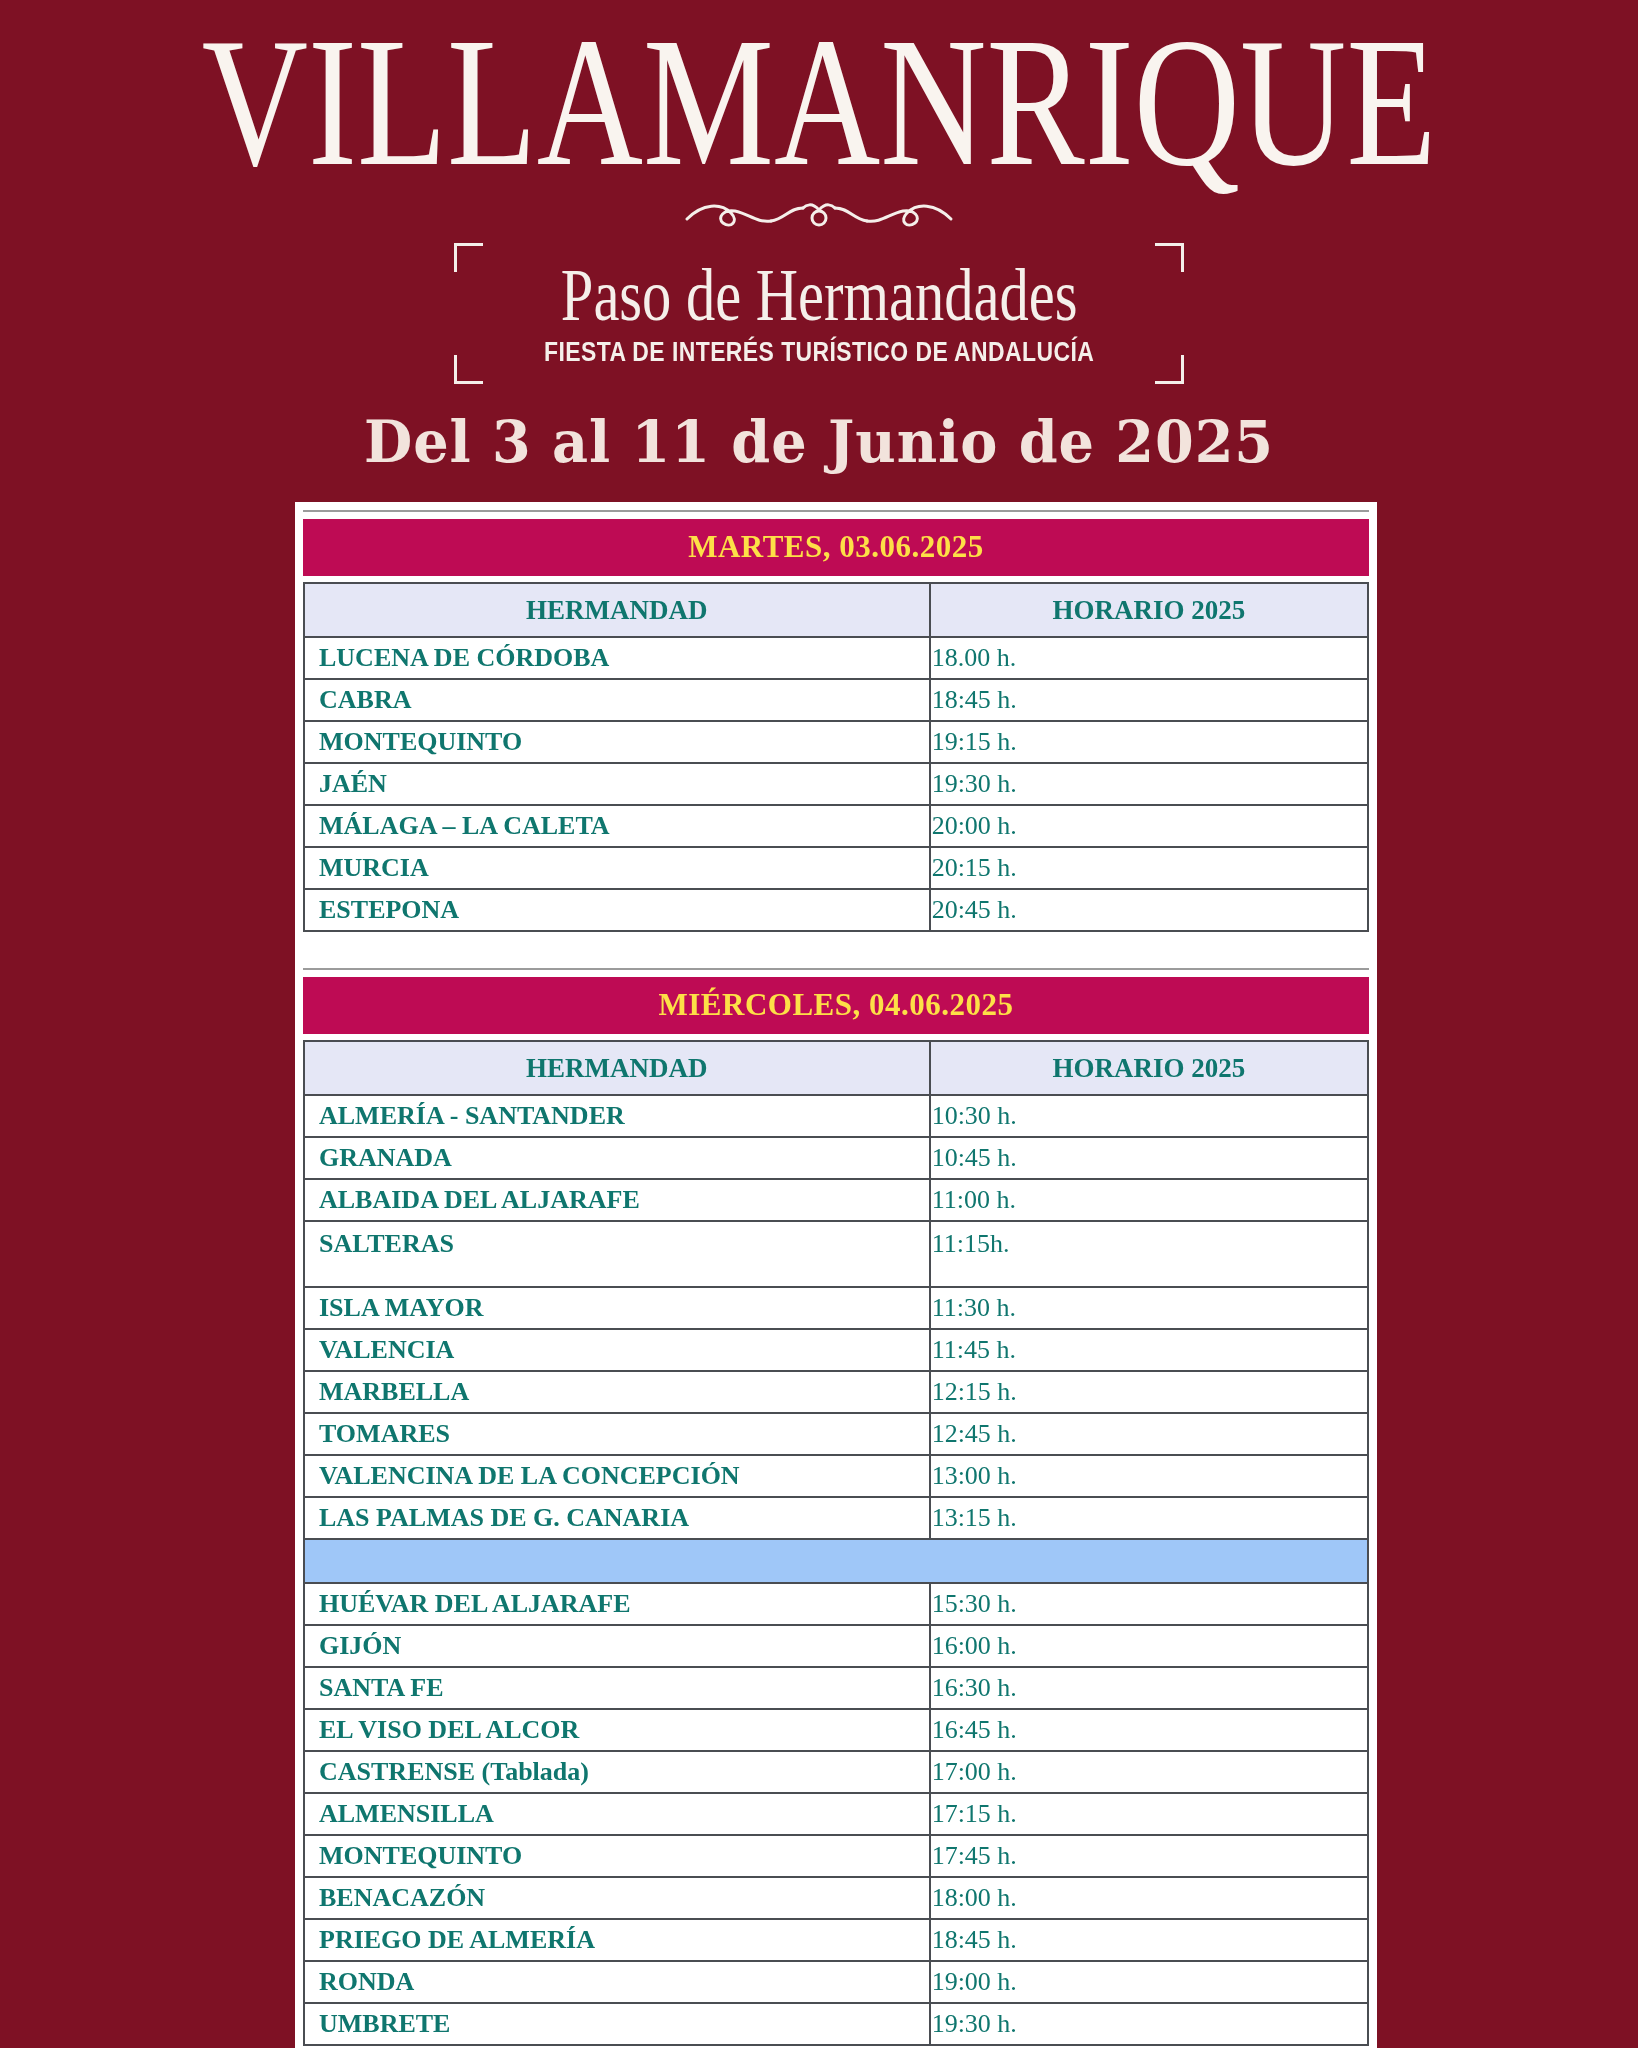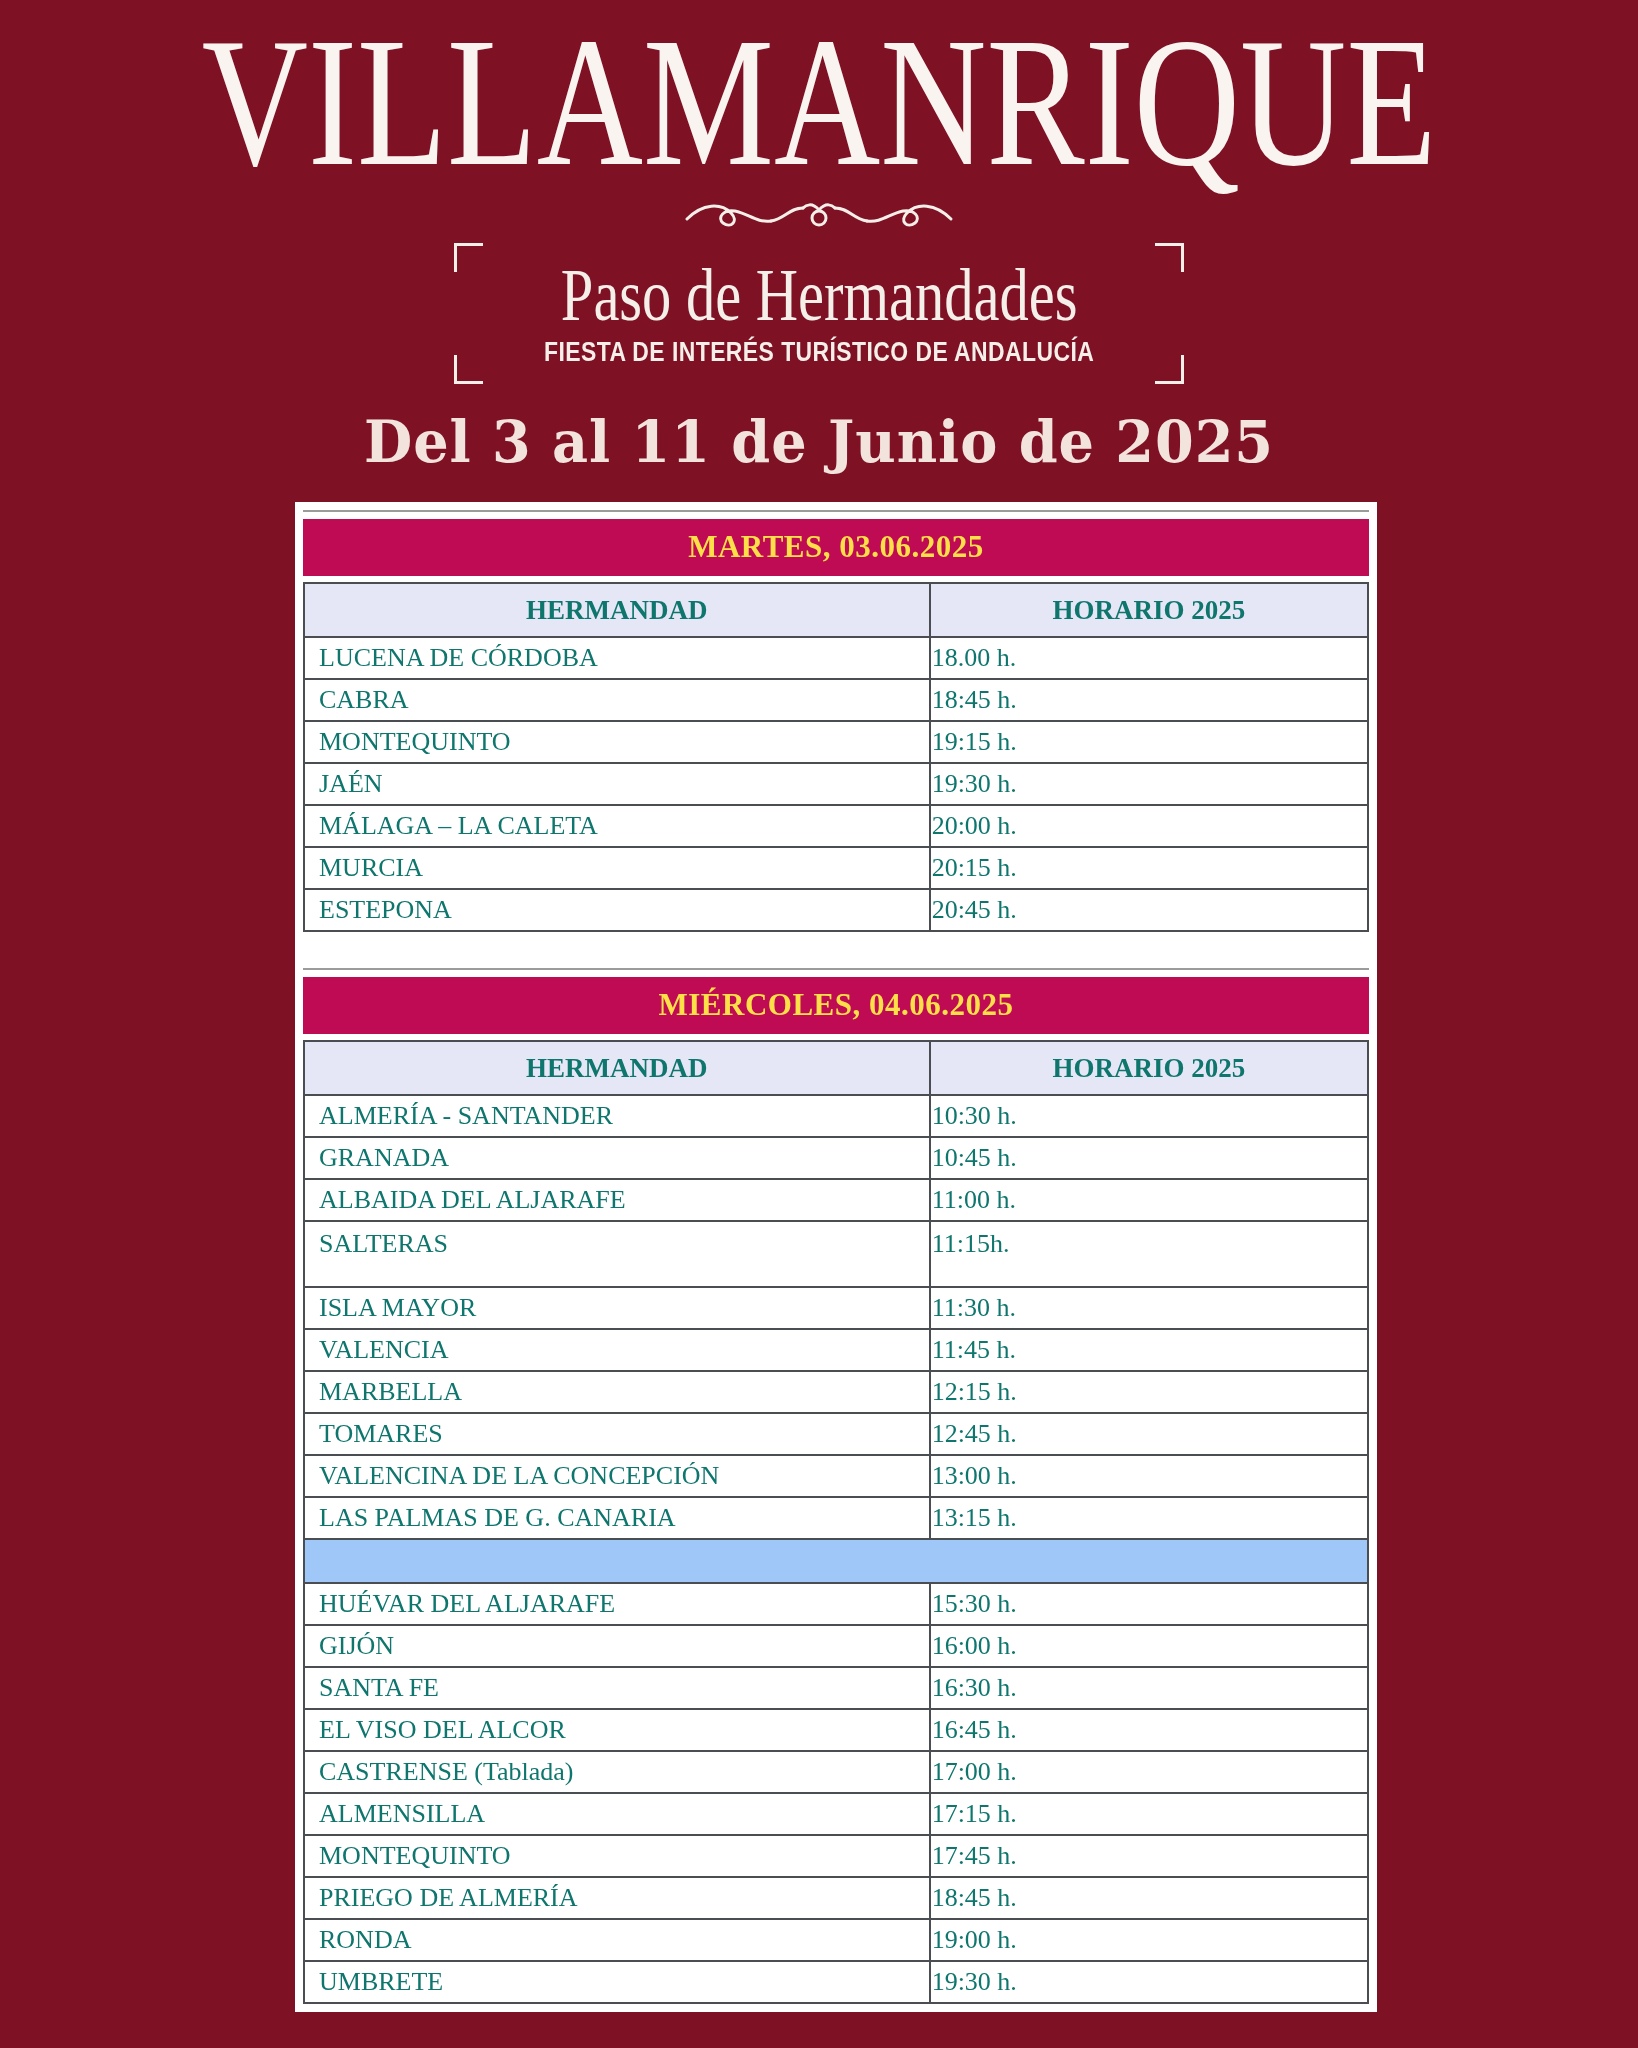--- a/index.html
+++ b/index.html
@@ -107,21 +107,21 @@
     height:50px;
     border:2px solid #4A4D52;
     text-align:center;
   }
   table.sched td {
     border:2px solid #4A4D52;
     height:38px;
     font-size:26px;
     overflow:hidden;
   }
-  td.name { text-align:left; padding-left:14px; }
+  td.name { text-align:left; padding-left:14px;font-weight:bold; }
   td.time { text-align:left; }
   tr.tall td { height:56px; vertical-align:top; padding-top:7px; }
   tr.sep td { background:#9FC7F8; height:42px; padding:0; }
 </style>
 </head>
 <body>
 
 <div class="header">
   <div class="title">VILLAMANRIQUE</div>
 
@@ -276,20 +276,24 @@
           </tr>
         <tr>
             <td class="name">ALMENSILLA</td>
             <td class="time">17:15 h.</td>
           </tr>
         <tr>
             <td class="name">MONTEQUINTO</td>
             <td class="time">17:45 h.</td>
           </tr>
         <tr>
+            <td class="name">BENACAZÓN</td>
+            <td class="time">18:00 h.</td>
+          </tr>
+        <tr>
             <td class="name">PRIEGO DE ALMERÍA</td>
             <td class="time">18:45 h.</td>
           </tr>
         <tr>
             <td class="name">RONDA</td>
             <td class="time">19:00 h.</td>
           </tr>
         <tr>
             <td class="name">UMBRETE</td>
             <td class="time">19:30 h.</td>

